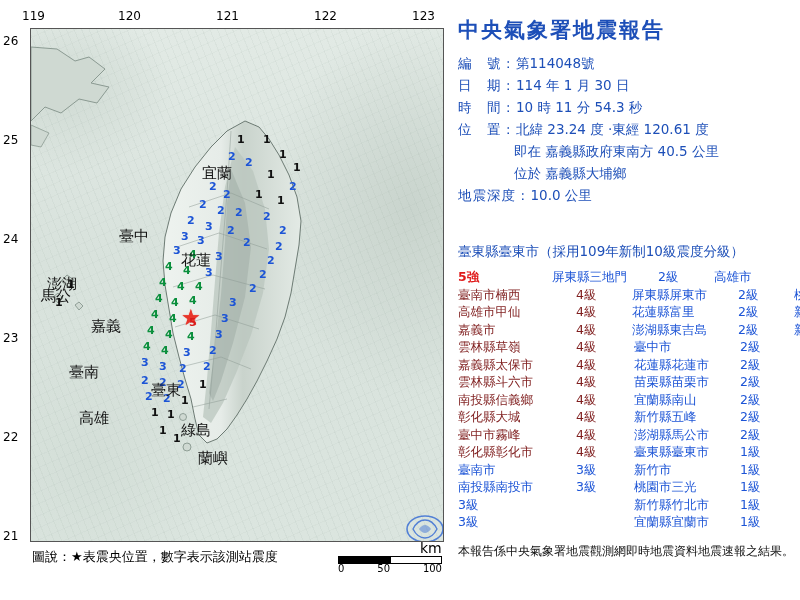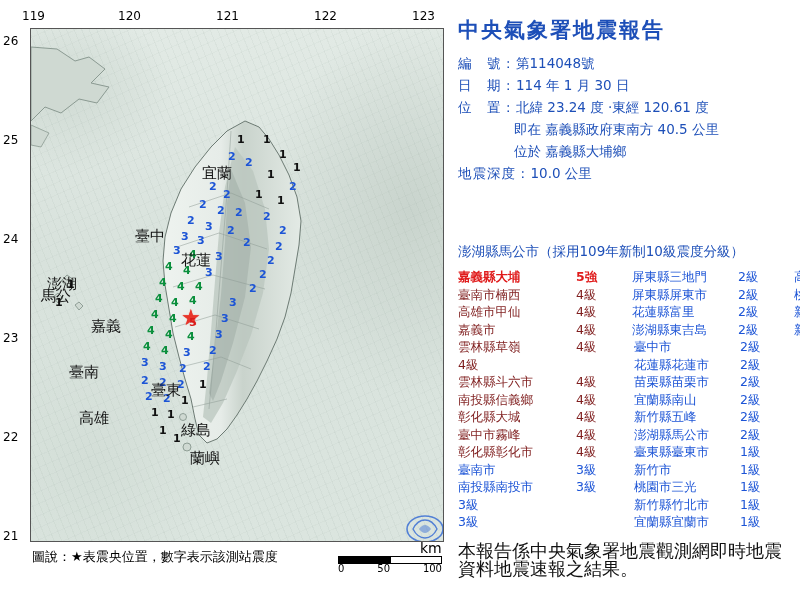--- a/index.html
+++ b/index.html
@@ -191,21 +191,21 @@
   .col-right .vl { width: 56px; }
 
   .c-red   { color: #e01b1b; font-weight: bold; }
   .c-green { color: #7f1d1d; }
   .c-blue  { color: #1c54d6; }
 
   .footer-note {
     position:absolute;
     left: 6px; top: 542px;
     width: 340px;
-    font-size: 18px;
+    font-size: 12px;
     line-height: 18px;
     color: #111;
   }
 </style>
 </head>
 <body>
 
 <div class="page">
 
   <div class="map-panel">
@@ -338,30 +338,30 @@
           <div class="stn k" style="left: 150px; top: 366px;">1</div>
           <div class="stn k" style="left: 120px; top: 378px;">1</div>
           <div class="stn k" style="left: 136px; top: 380px;">1</div>
           <div class="stn k" style="left: 128px; top: 396px;">1</div>
           <div class="stn k" style="left: 142px; top: 404px;">1</div>
           <div class="stn k" style="left: 36px; top: 250px;">1</div>
           <div class="stn k" style="left: 24px; top: 268px;">1</div>
         </div>
       <div id="cities">
           <div class="city" style="left: 171px; top: 135px;">宜蘭</div>
-          <div class="city" style="left: 104px; top: 198px;">臺中</div>
+          <div class="city" style="left: 88px; top: 198px;">臺中</div>
           <div class="city" style="left: 150px; top: 222px;">花蓮</div>
           <div class="city" style="left: 60px; top: 288px;">嘉義</div>
           <div class="city" style="left: 38px; top: 334px;">臺南</div>
           <div class="city" style="left: 120px; top: 352px;">臺東</div>
           <div class="city" style="left: 48px; top: 380px;">高雄</div>
           <div class="city" style="left: 16px; top: 246px;">澎湖</div>
           <div class="city" style="left: 10px; top: 258px;">馬公</div>
           <div class="city" style="left: 150px; top: 392px;">綠島</div>
-          <div class="city" style="left: 159px; top: 420px;">蘭嶼</div>
+          <div class="city" style="left: 167px; top: 420px;">蘭嶼</div>
         </div>
 
       <div class="cwa-logo">
         <svg width="44" height="44" viewBox="0 0 44 44">
           <ellipse cx="22" cy="22" rx="18" ry="13" fill="none" stroke="#3b6fd4" stroke-width="1.6"></ellipse>
           <path d="M10,22 C16,10 28,10 34,22 C28,34 16,34 10,22 Z" fill="none" stroke="#3b6fd4" stroke-width="1.4"></path>
           <path d="M16,22 q6,-8 12,0 q-6,8 -12,0 Z" fill="#3b6fd4" opacity="0.55"></path>
         </svg>
       </div>
     </div>
@@ -382,32 +382,32 @@
       </div>
     </div>
   </div>
 
   <div class="report">
     <div class="rep-title">中央氣象署地震報告</div>
 
     <div class="meta" id="meta-rows">
         <div class="row"><span class="lbl">編　號：</span><span>第114048號</span></div>
         <div class="row"><span class="lbl">日　期：</span><span>114 年 1 月 30 日</span></div>
+        <div class="row"><span class="lbl">時　間：</span><span>10 時 11 分 54.3 秒</span></div>
         <div class="row"><span class="lbl">位　置：</span><span>北緯 23.24 度 ‧東經 120.61 度</span></div>
         <div class="row"><span class="lbl" style="display: inline-block; width: 56px;"></span><span>即在 嘉義縣政府東南方 40.5 公里</span></div>
         <div class="row"><span class="lbl" style="display: inline-block; width: 56px;"></span><span>位於 嘉義縣大埔鄉</span></div>
         <div class="row"><span class="lbl">地震深度：</span><span>10.0 公里</span></div>
       </div>
 
-    <div class="sec-head">澎湖縣馬公市（採用109年新制10級震度分級）</div>
+    <div class="sec-head">臺東縣臺東市（採用109年新制10級震度分級）</div>
 
     <div class="int-table" id="int-table">
         <div class="int-row">
           <div class="col-left">
-            <span class="nm c-red">嘉義縣大埔</span>
             <span class="vl c-red">5強</span>
           </div>
           <div class="col-right">
             <span class="nm c-blue">屏東縣三地門</span>
             <span class="vl c-blue">2級</span>
           </div>
           <div style="display: flex;">
             <span class="nm c-blue" style="width: 84px;">高雄市</span>
           </div>
         </div>
@@ -455,20 +455,21 @@
             <span class="nm c-green">雲林縣草嶺</span>
             <span class="vl c-green">4級</span>
           </div>
           <div class="col-right">
             <span class="nm c-blue">臺中市</span>
             <span class="vl c-blue">2級</span>
           </div>
         </div>
         <div class="int-row">
           <div class="col-left">
+            <span class="nm c-green">嘉義縣太保市</span>
             <span class="vl c-green">4級</span>
           </div>
           <div class="col-right">
             <span class="nm c-blue">花蓮縣花蓮市</span>
             <span class="vl c-blue">2級</span>
           </div>
         </div>
         <div class="int-row">
           <div class="col-left">
             <span class="nm c-green">雲林縣斗六市</span>

